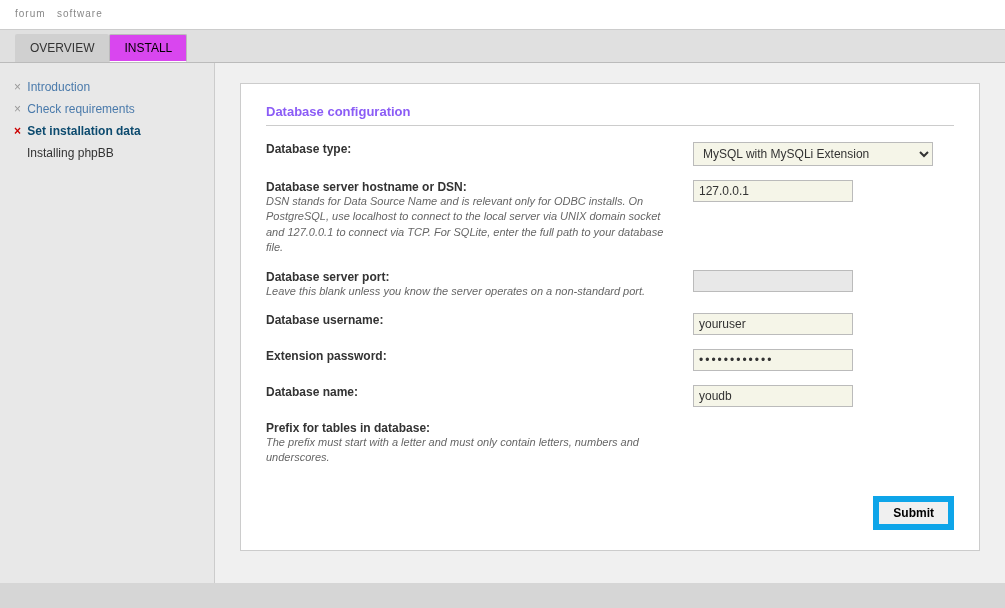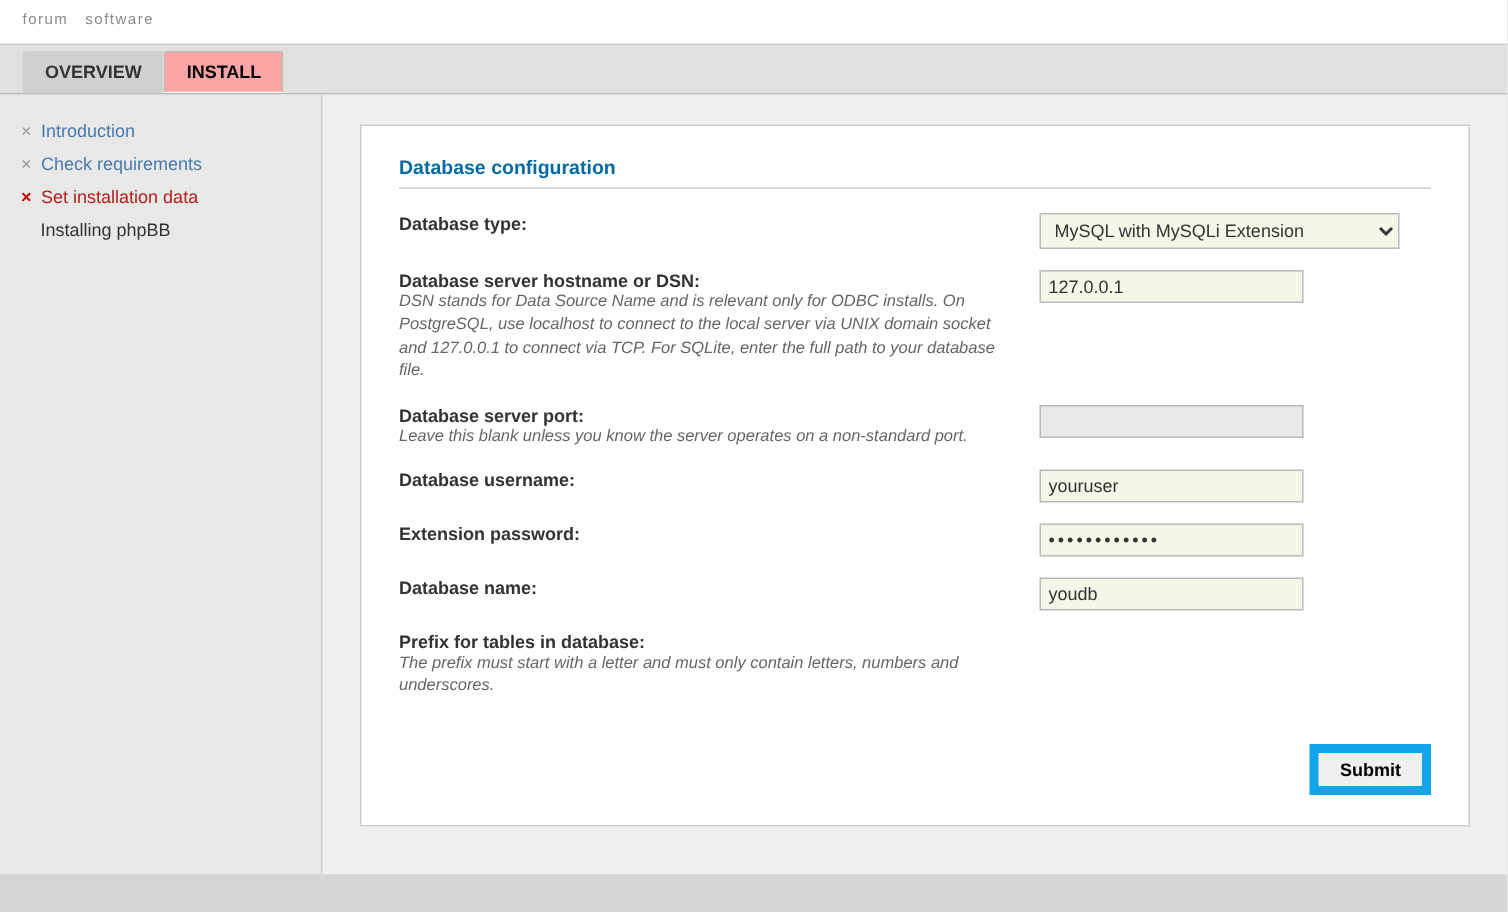--- a/index.html
+++ b/index.html
@@ -16,34 +16,34 @@
     }
     #tabs {
       background: #e0e0e0;
       border-bottom: 1px solid #bbb;
       padding: 0 15px;
       display: flex;
     }
     .tab {
       padding: 6px 14px;
       font-size: 12px;
-      font-weight: bold;
+      font-weight: normal;
       cursor: pointer;
       border: 1px solid transparent;
       border-bottom: none;
       margin-top: 4px;
       background: #d0d0d0;
       color: #333;
       border-radius: 2px 2px 0 0;
     }
     .tab.active {
-      background: #fca5a5;
+      background: #d946ef;
       border-color: #bbb;
       border-bottom: 1px solid #fff;
-      font-weight: bold;
+      font-weight: normal;
       color: #000;
     }
     #main {
       display: flex;
       min-height: 520px;
     }
     #sidebar {
       width: 215px;
       background: #e8e8e8;
       border-right: 1px solid #ccc;
@@ -75,21 +75,21 @@
     }
     .section-box {
       background: #fff;
       border: 1px solid #ccc;
       padding: 20px 25px;
       min-height: 400px;
     }
     .section-title {
       font-size: 13px;
       font-weight: bold;
-      color: #0369a1;
+      color: #8b5cf6;
       border-bottom: 1px solid #ccc;
       padding-bottom: 6px;
       margin-bottom: 16px;
     }
     .form-row {
       display: flex;
       align-items: flex-start;
       margin-bottom: 14px;
     }
     .form-label-col {
@@ -107,21 +107,21 @@
       font-style: italic;
       margin-top: 0;
       line-height: 1.4;
     }
     .form-input-col {
       flex: 1;
       display: flex;
       align-items: flex-start;
     }
     .form-input {
-      width: 176px;
+      width: 160px;
       padding: 3px 5px;
       border: 1px solid #bbb;
       background: #f5f5e8;
       font-size: 12px;
       color: #333;
     }
     .form-select {
       width: 240px;
       padding: 3px 5px;
       border: 1px solid #bbb;
@@ -199,21 +199,21 @@
     <div class="sidebar-item">
       <span class="sidebar-bullet">×</span>
       <a href="#">Introduction</a>
     </div>
     <div class="sidebar-item">
       <span class="sidebar-bullet">×</span>
       <a href="#">Check requirements</a>
     </div>
     <div class="sidebar-item active">
       <span class="sidebar-bullet" style="color:#cc0000;">×</span>
-      <span style="color:#b91c1c;font-weight:normal;">Set installation data</span>
+      <span style="color:#0c4a6e;font-weight:bold;">Set installation data</span>
     </div>
     <div class="sidebar-item">
       <span class="sidebar-bullet">&nbsp;&nbsp;</span>
       <span>Installing phpBB</span>
     </div>
   </div>
 
   <div id="content">
     <div class="section-box">
       <div class="section-title">Database configuration</div>

